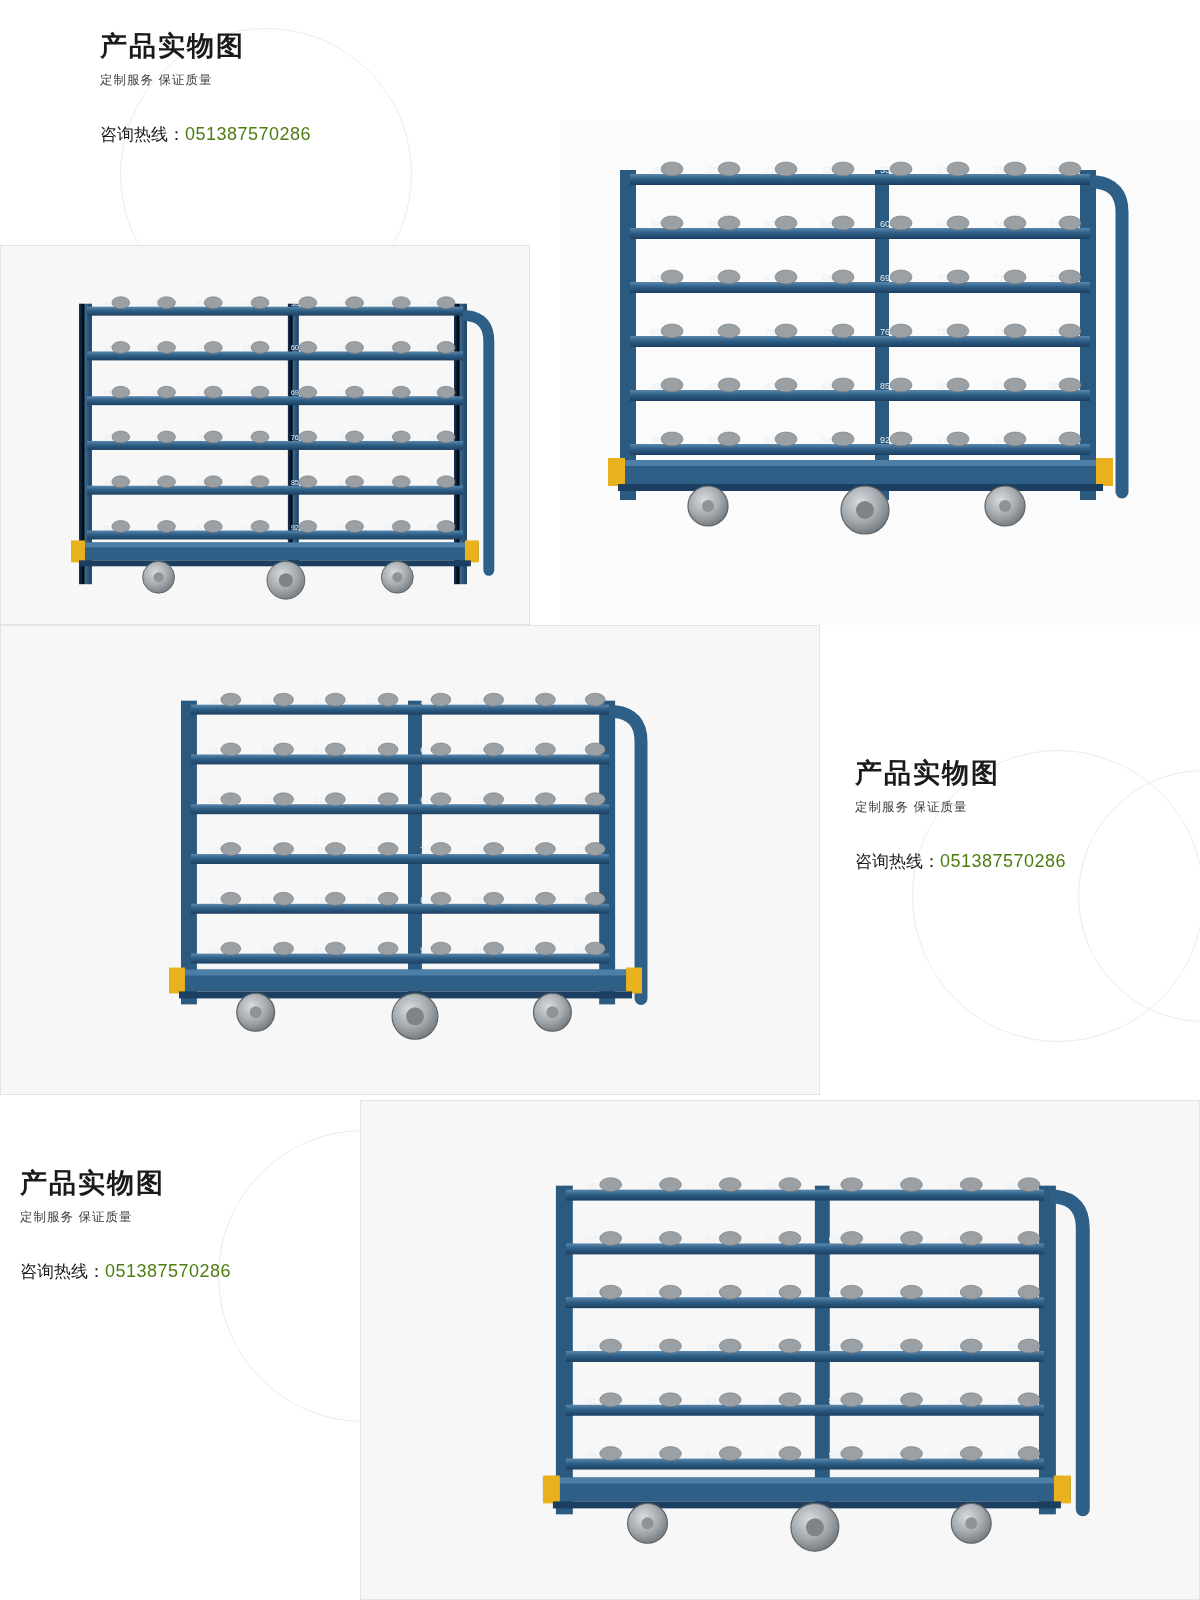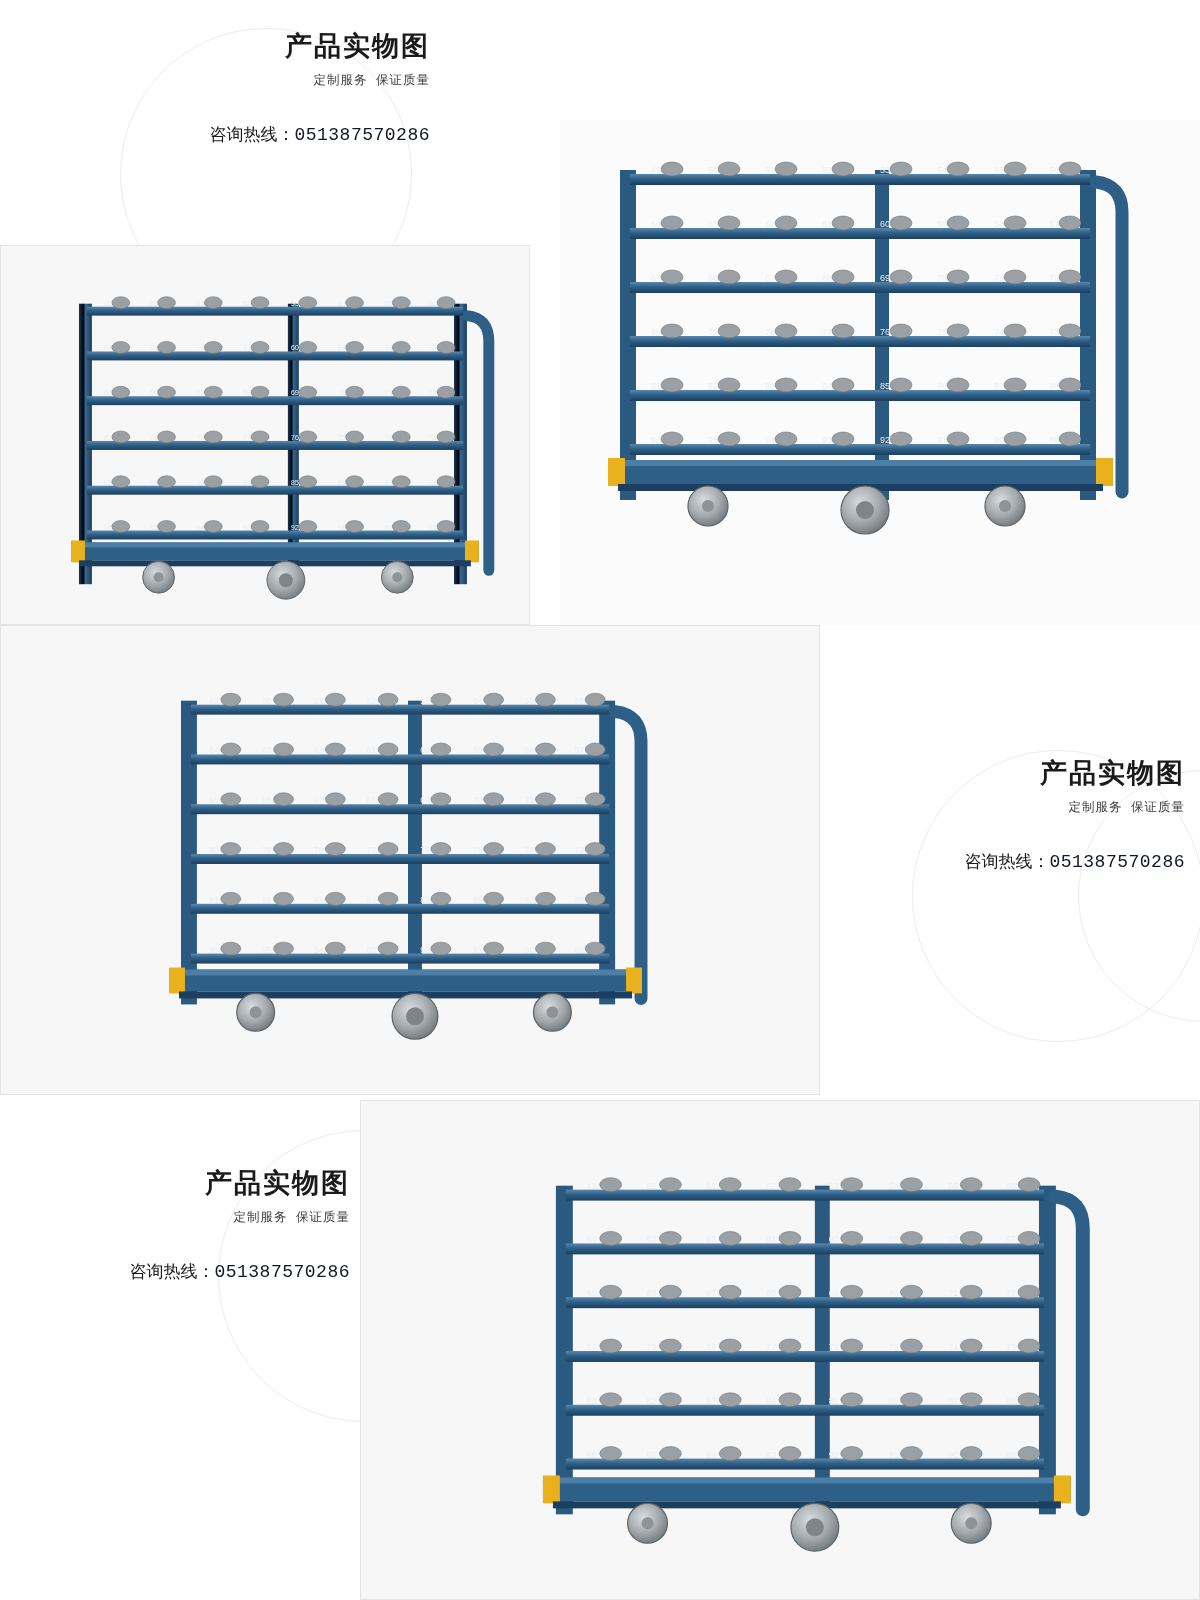--- a/index.html
+++ b/index.html
@@ -24,22 +24,22 @@
     font-size:27px;font-weight:bold;color:#1a1a1a;letter-spacing:2px;
     white-space:nowrap;
   }
   .promo .sub{
     font-size:12.5px;color:#3d3d3d;letter-spacing:1px;margin-top:8px;
     white-space:nowrap;
   }
   .promo .hot{
     font-size:17px;color:#1a1a1a;margin-top:34px;white-space:nowrap;
   }
-  .promo .hot .num{color:#0f172a;font-size:18px;letter-spacing:0.5px;}
-  .promo.center{text-align:right;font-family:Liberation Mono, monospace;}
+  .promo .hot .num{color:#4d7c0f;font-size:18px;letter-spacing:0.5px;}
+  .promo.center{text-align:left;}
 
   
   .panel{
     position:absolute;
     background:#f7f7f7;
     border:1px solid #e4e4e4;
     box-sizing:border-box;
     overflow:hidden;
   }
 

